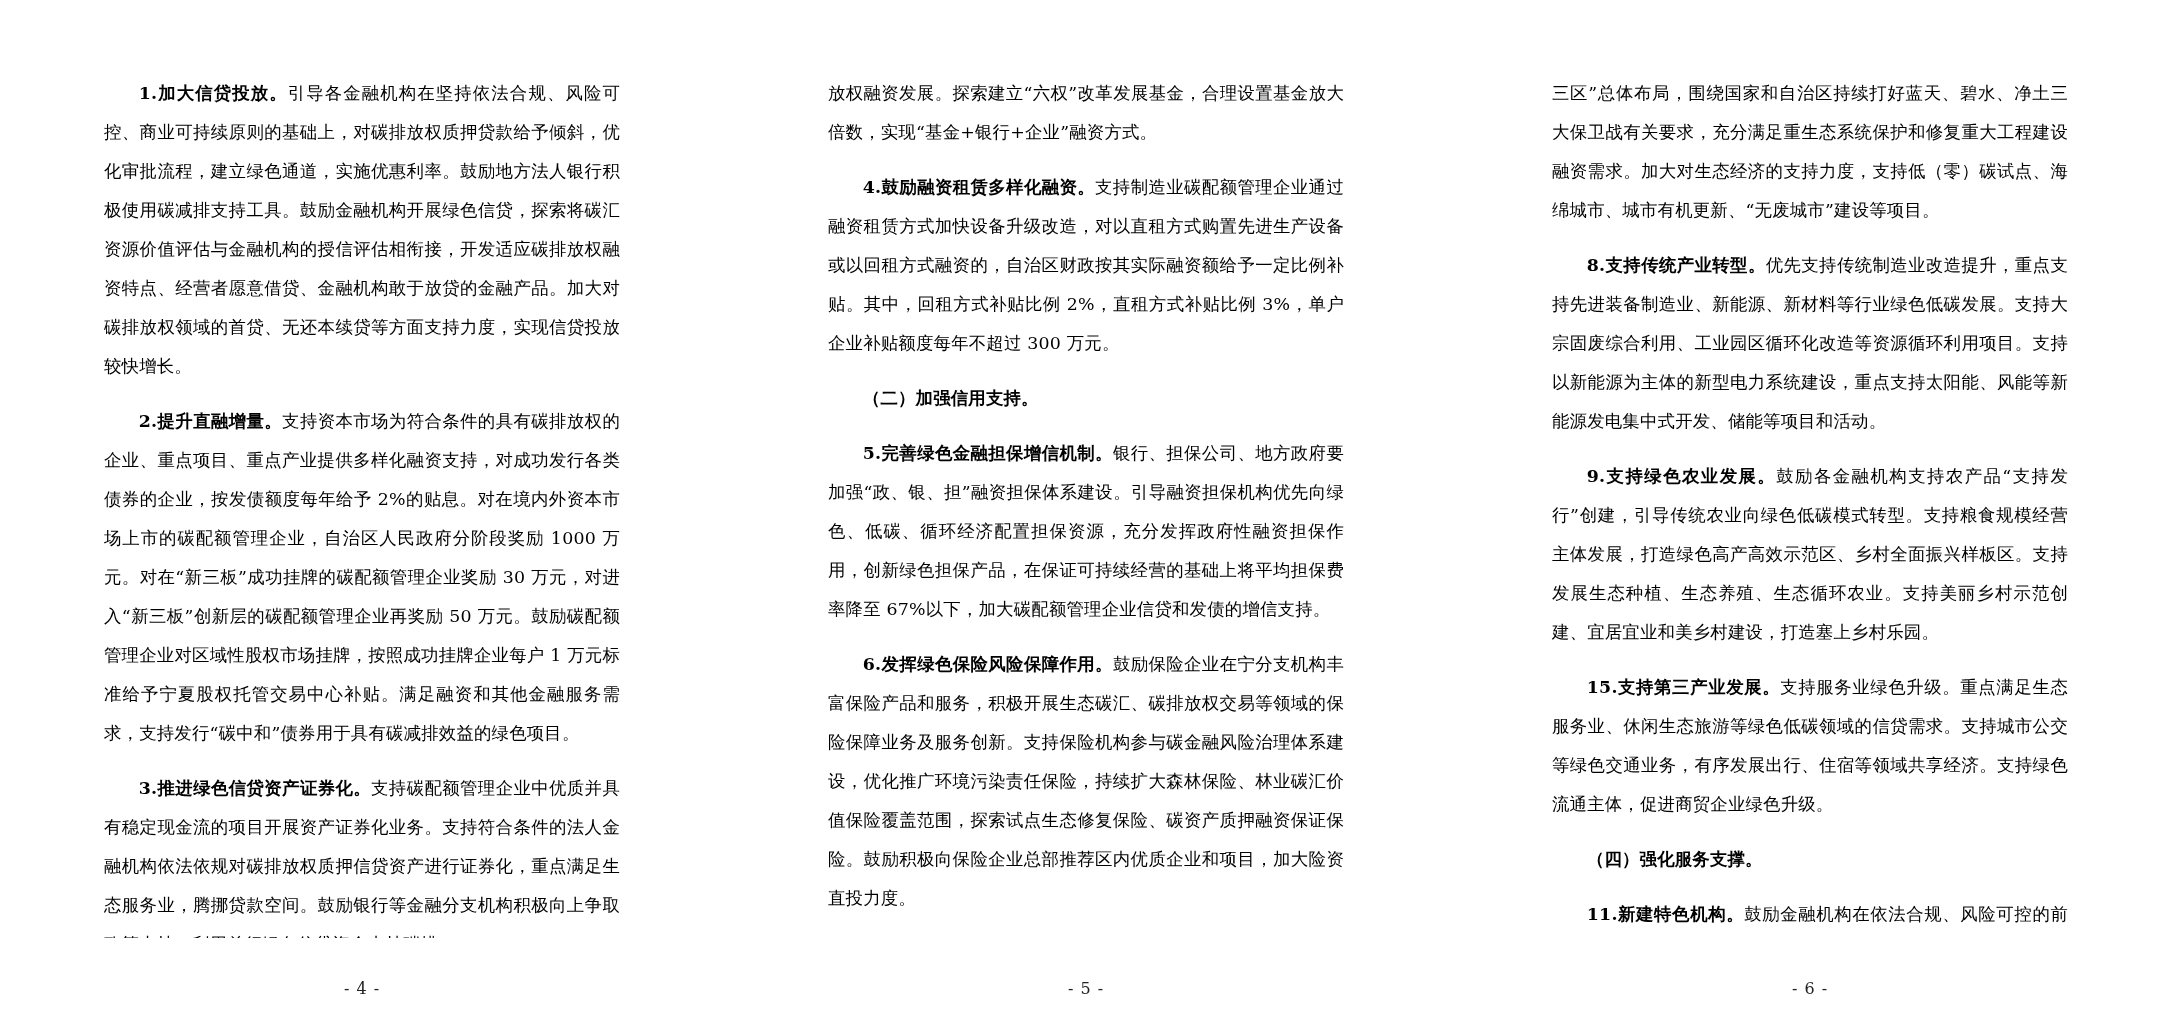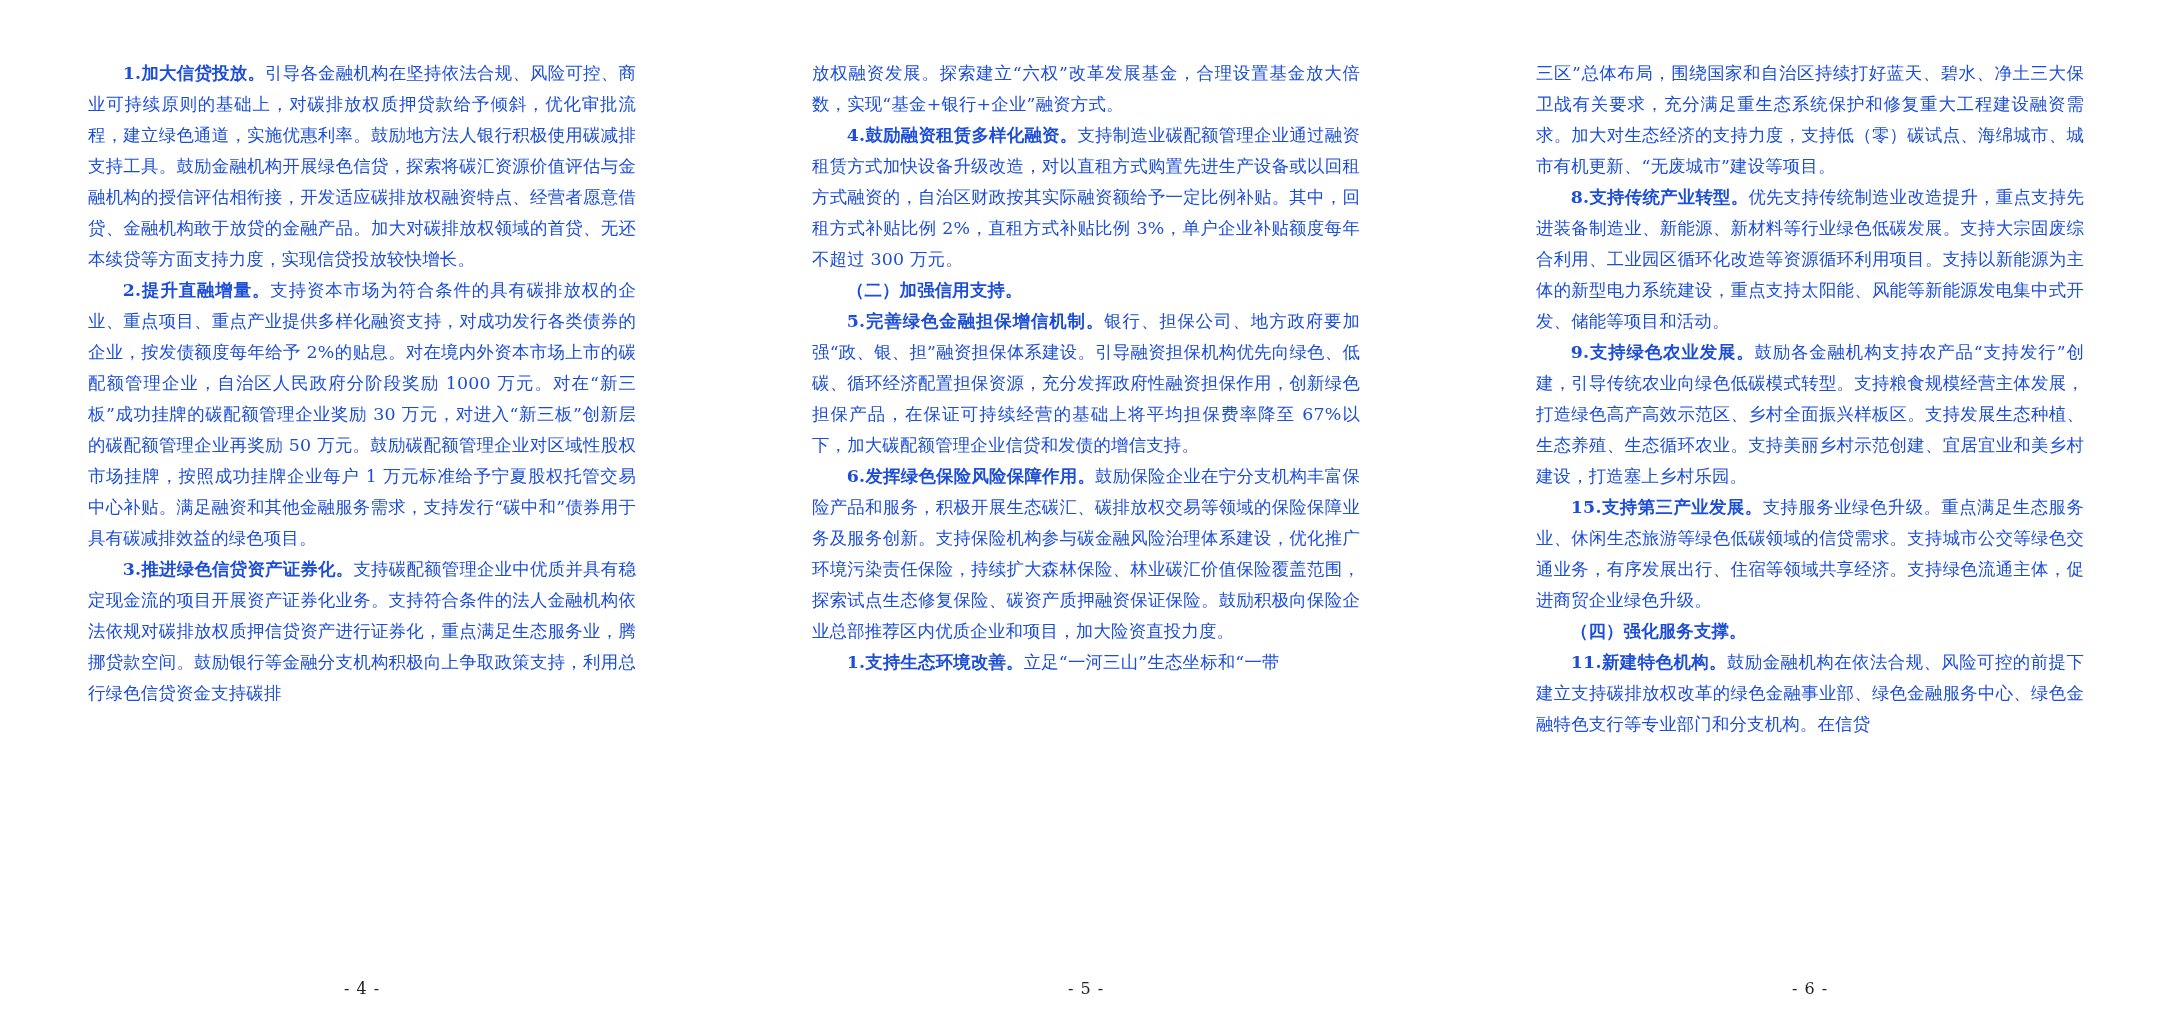--- a/index.html
+++ b/index.html
@@ -31,25 +31,25 @@
   .page-body {
     position: absolute;
     left: 88px;
     top: 58px;
     width: 548px;
     height: 880px;
     overflow: hidden;
   }
   .para {
     font-size: 17.4px;
-    line-height: 31px;
-    color: #1d4ed8;
+    line-height: 39px;
+    color: #000000;
     text-align: justify;
     text-justify: inter-ideograph;
-    margin: 0;
+    margin: 16px;
     letter-spacing: 0.2px;
   }
   .para.indent {
     text-indent: 2em;
   }
   .lead {
     font-weight: bold;
   }
   .page-number {
     position: absolute;

